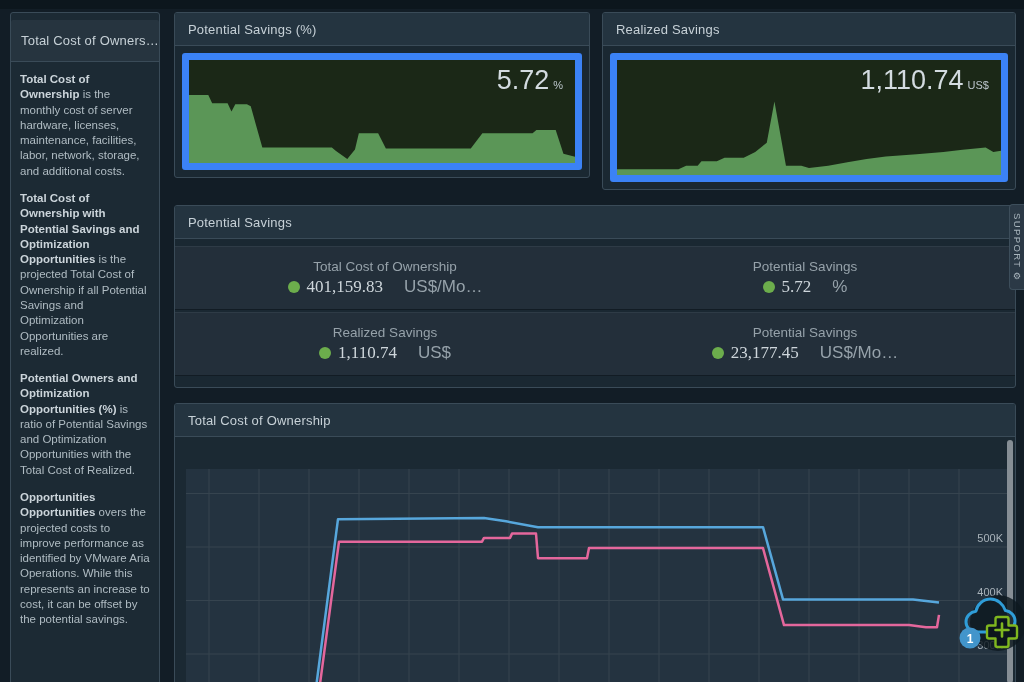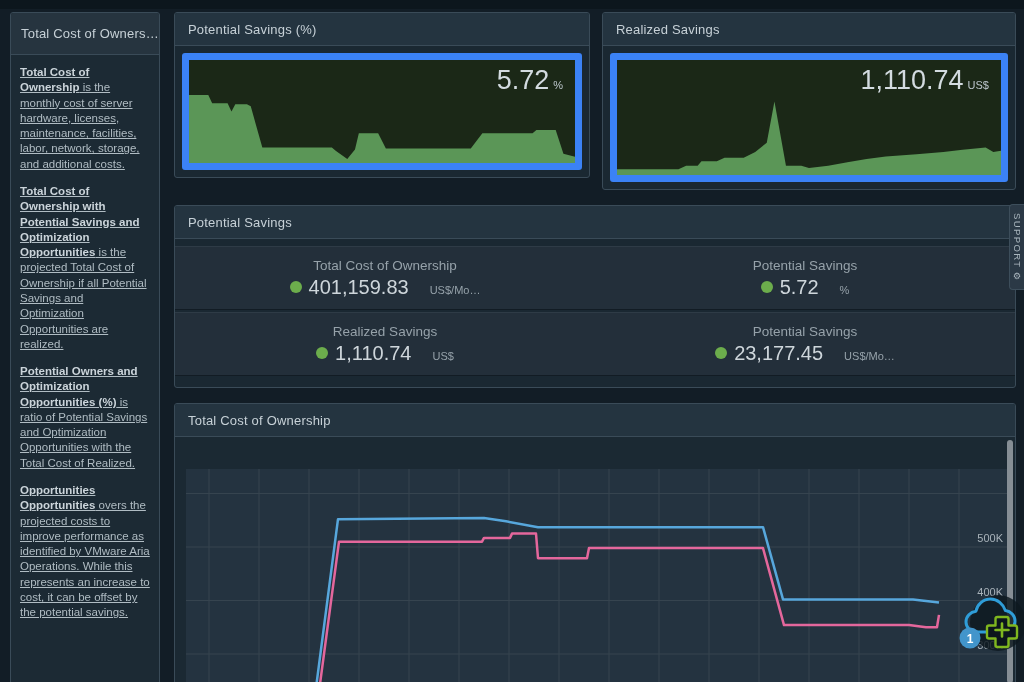--- a/index.html
+++ b/index.html
@@ -8,23 +8,23 @@
   .page { position:relative; width:1024px; height:682px; background:#121d26; }
   .top-strip { position:absolute; left:0; top:0; width:1024px; height:9px; background:#0c161d; }
 
   .panel { position:absolute; background:#1a2832; border:1px solid #3a4b58; border-radius:3px; }
   .panel-header { height:33px; display:flex; align-items:center; padding:0 13px;
     background:#243440; border-bottom:1px solid #3a4b58; border-radius:2px 2px 0 0;
     font-size:13px; color:#c7d1d7; letter-spacing:.2px; white-space:nowrap; overflow:hidden; }
 
   
   .sidebar { left:10px; top:12px; width:150px; height:676px; background:#1c2a34; }
-  .sidebar .panel-header { height:42px; background:#26343f; padding:16px 10px; }
+  .sidebar .panel-header { height:42px; background:#26343f; padding:16px 10px;margin-top:7px; }
   .sidebar-body { padding:10px 9px 0 9px; font-size:11.5px; line-height:1.33; color:#b0bcc3; }
-  .sidebar-body p { margin-bottom:12px;text-decoration:underline; }
+  .sidebar-body p { margin-bottom:12px; }
   .sidebar-body .b { color:#cbd4da; font-weight:bold; }
 
   
   .spark-panel-1 { left:174px; top:12px; width:416px; height:166px; }
   .spark-panel-2 { left:602px; top:12px; width:414px; height:178px; }
   .spark-body { position:absolute; left:0; right:0; top:33px; bottom:0; padding:7px; }
   .spark-box { position:relative; width:100%; height:100%; background:#1b2817;
     border:7px solid #3b82f6; border-radius:3px; overflow:hidden; }
   .spark-value { position:absolute; top:5px; right:12px; z-index:2; color:#d3dbe0;
     font-size:27px; font-weight:400; }
@@ -33,22 +33,22 @@
 
   
   .mid-panel { left:174px; top:205px; width:842px; height:183px; }
   .metric-rows { position:absolute; left:0; right:0; top:33px; bottom:0; padding-top:7px; }
   .metric-row { height:64px; background:#232f3a; border-top:1px solid #2e3b46;
     border-bottom:1px solid #121c24; margin-bottom:2px; display:flex; }
   .metric-cell { flex:1; display:flex; flex-direction:column; align-items:center; justify-content:center; gap:3px; }
   .metric-label { font-size:13.5px; color:#96a2aa; }
   .metric-value-line { display:flex; align-items:baseline; }
   .dot { width:12px; height:12px; border-radius:50%; background:#6cad4c; margin-right:7px; align-self:center; }
-  .metric-value { font-size:20px; color:#ced6db; }
-  .metric-unit { font-size:11px; color:#96a2aa; margin-left:21px; }
+  .metric-value { font-size:17px; color:#ced6db;font-family:Liberation Serif, serif; }
+  .metric-unit { font-size:17px; color:#96a2aa; margin-left:21px; }
 
   
   .tco-panel { left:174px; top:403px; width:842px; height:285px; }
   .tco-body { position:absolute; left:0; right:0; top:33px; bottom:0; background:#1b2933; }
   .plot { position:absolute; left:11px; top:32px; width:823px; height:215px; background:#243340; }
   .plot svg { display:block; }
   .vscroll { position:absolute; top:36px; right:2px; width:6px; height:243px;
     background:#868e95; border-radius:3px; }
 
   

